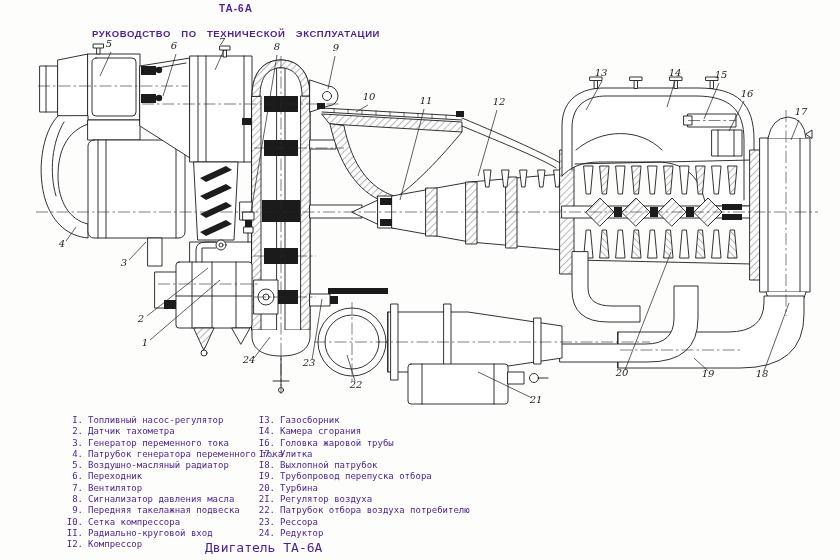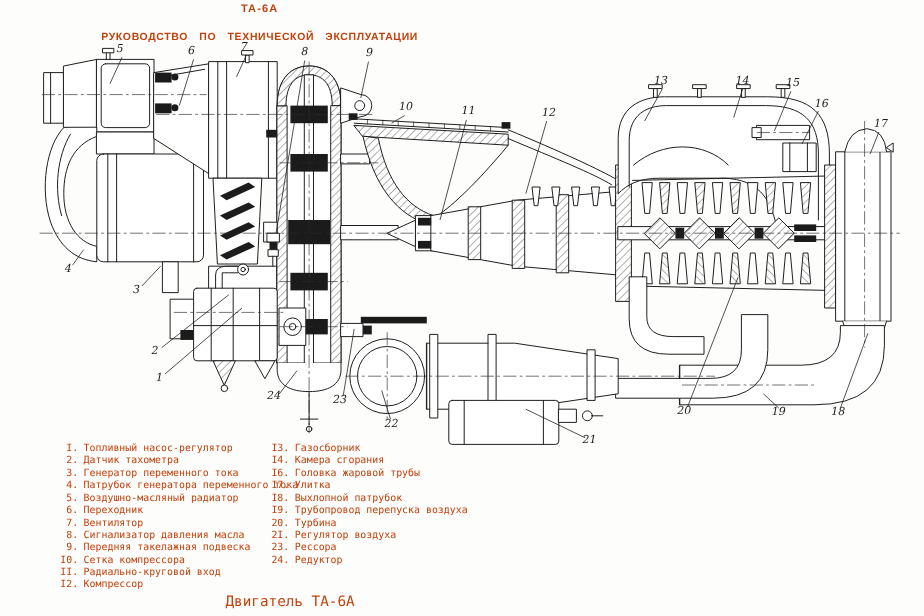--- a/index.html
+++ b/index.html
@@ -1,25 +1,25 @@
 <!DOCTYPE html>
 <html><head>
 <meta charset="utf-8">
 <style>
   html,body{margin:0;padding:0;}
   .page{position:relative;width:840px;height:560px;background:#fdfdfb;overflow:hidden;
-        font-family:"DejaVu Sans Mono", monospace;color:#c2410c;}
+        font-family:"DejaVu Sans Mono", monospace;color:#4c1d95;}
   .hdr{position:absolute;left:20px;top:3px;width:432px;text-align:center;
        font-family:"Liberation Sans", sans-serif;font-weight:bold;}
   .hdr .model{font-size:10px;letter-spacing:1px;}
   .hdr .title{font-size:9.5px;letter-spacing:0.6px;word-spacing:7px;margin-top:14px;}
   svg.diagram{position:absolute;left:0;top:0;width:840px;height:560px;}
   .leader{stroke:#1c1c1c;stroke-width:0.7;fill:none;}
   .callout-num{font:italic 10px "DejaVu Serif", serif;fill:#1c1c1c;text-anchor:middle;}
-  .legend-col{position:absolute;top:403px;margin:0;padding:0;list-style:none;
+  .legend-col{position:absolute;top:403px;margin:12px;padding:0;list-style:none;
               font-size:9px;line-height:11.3px;white-space:nowrap;}
   #legend-left{left:40px;}
   #legend-right{left:232px;}
   .legend-col .num{display:inline-block;width:31px;text-align:right;}
   .legend-col .lbl{margin-left:5px;}
   .caption{position:absolute;left:205px;top:540px;font-size:13px;}
 </style>
 </head>
 <body>
 
@@ -364,21 +364,22 @@
       <li><span class="num">I0.</span><span class="lbl">Сетка компрессора</span></li>
       <li><span class="num">II.</span><span class="lbl">Радиально-круговой вход</span></li>
       <li><span class="num">I2.</span><span class="lbl">Компрессор</span></li>
     </ol>
   <ol class="legend-col" id="legend-right">
       <li><span class="num">I3.</span><span class="lbl">Газосборник</span></li>
       <li><span class="num">I4.</span><span class="lbl">Камера сгорания</span></li>
       <li><span class="num">I6.</span><span class="lbl">Головка жаровой трубы</span></li>
       <li><span class="num">I7.</span><span class="lbl">Улитка</span></li>
       <li><span class="num">I8.</span><span class="lbl">Выхлопной патрубок</span></li>
-      <li><span class="num">I9.</span><span class="lbl">Трубопровод перепуска воздуха</span></li>
+      <li><span class="num">I9.</span><span class="lbl">Трубопровод перепуска отбора</span></li>
       <li><span class="num">20.</span><span class="lbl">Турбина</span></li>
       <li><span class="num">2I.</span><span class="lbl">Регулятор воздуха</span></li>
+      <li><span class="num">22.</span><span class="lbl">Патрубок отбора воздуха потребителю</span></li>
       <li><span class="num">23.</span><span class="lbl">Рессора</span></li>
       <li><span class="num">24.</span><span class="lbl">Редуктор</span></li>
     </ol>
 
   <div class="caption">Двигатель ТА-6А</div>
 </div>
 
 </body></html>

